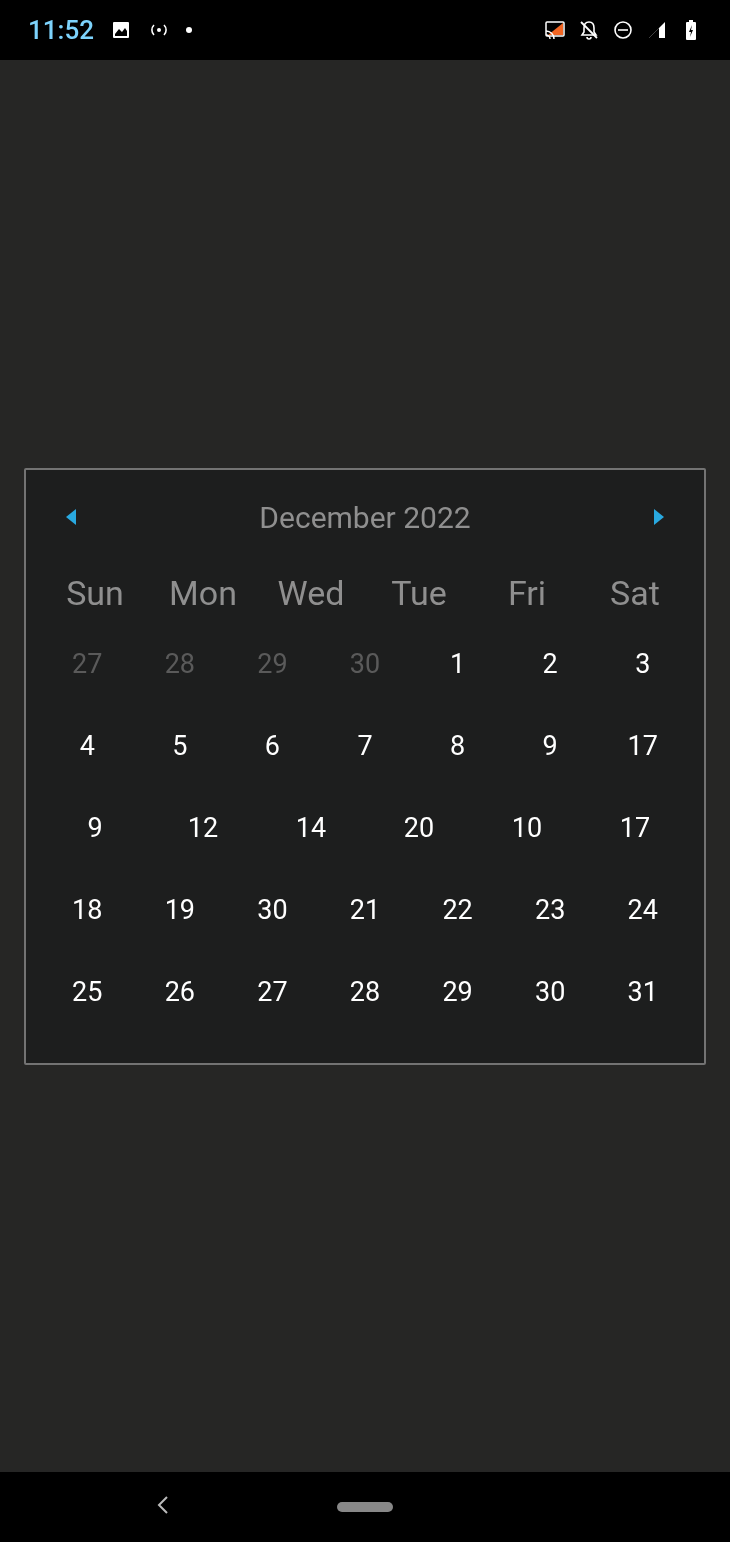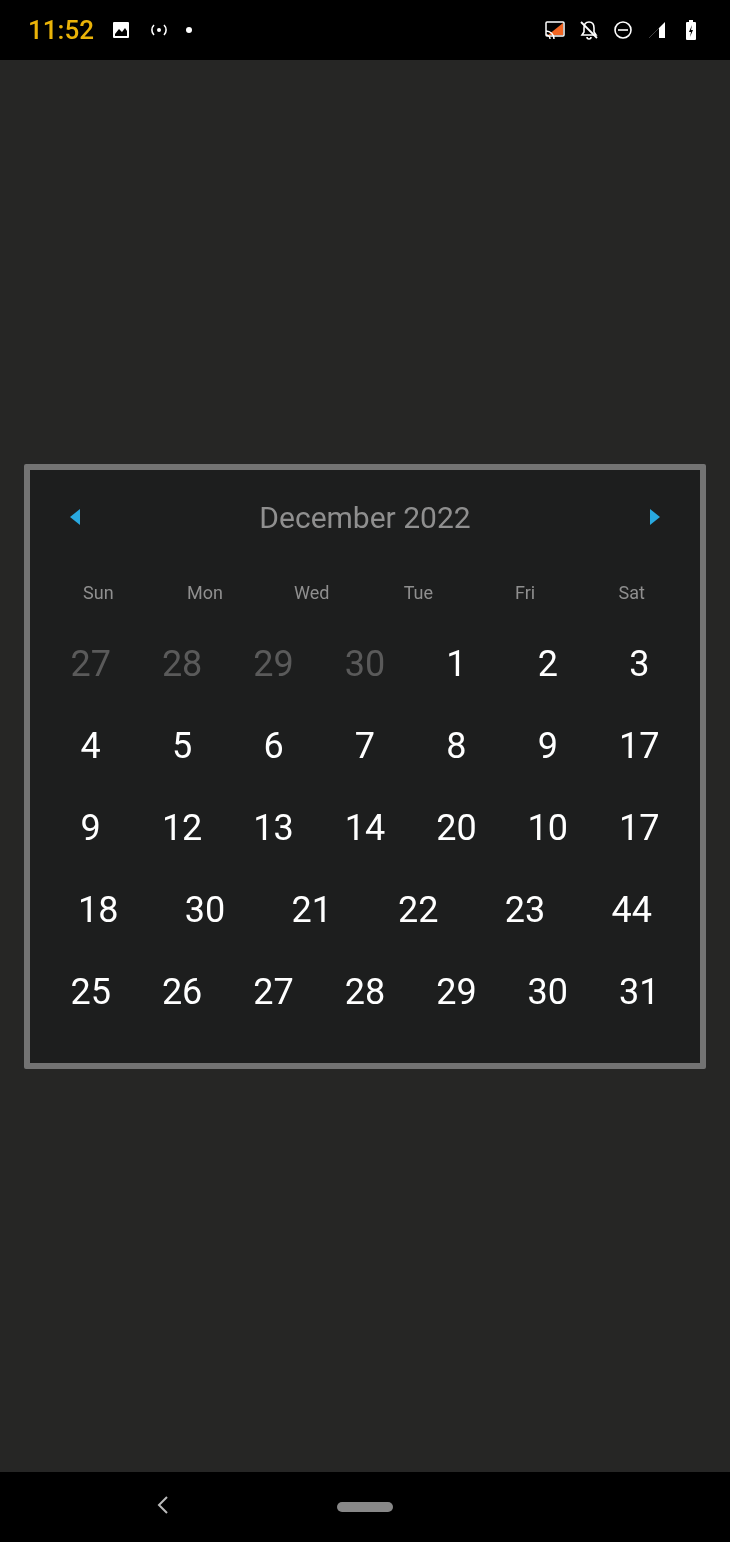--- a/index.html
+++ b/index.html
@@ -14,21 +14,21 @@
       font-family: Roboto, -apple-system, sans-serif;
       overflow: hidden;
     }
     .status-bar {
       height: 60px;
       background: #000;
       display: flex;
       align-items: center;
       justify-content: space-between;
       padding: 0 28px;
-      color: #eab308;
+      color: #7dd3fc;
     }
     .status-left {
       display: flex;
       align-items: center;
       gap: 16px;
     }
     .clock {
       font-size: 26px;
       font-weight: 500;
     }
@@ -47,21 +47,21 @@
     .app-area {
       height: 1412px;
       background: #262625;
       display: flex;
       align-items: center;
       justify-content: center;
     }
     .calendar-card {
       width: 682px;
       background: #1d1e1e;
-      border: 6px solid #737373;
+      border: 2px solid #737373;
       border-radius: 2px;
       padding: 30px 15px 30px 15px;
     }
     .calendar-header {
       display: flex;
       align-items: center;
       justify-content: space-between;
       padding: 0 25px 28px 25px;
     }
     .nav-arrow {
@@ -89,26 +89,26 @@
     }
     .calendar-row {
       display: flex;
     }
     .calendar-cell {
       flex: 1;
       height: 82px;
       display: flex;
       align-items: center;
       justify-content: center;
-      font-size: 36px;
+      font-size: 27px;
     }
     .day-header {
       color: #8f8f8f;
       font-weight: 400;
-      font-size: 18px;
+      font-size: 34px;
       height: 60px;
     }
     .day-num {
       color: #fff;
       font-weight: 400;
       cursor: pointer;
     }
     .day-num.other-month {
       color: #5a5a5a;
     }
@@ -228,33 +228,33 @@
             <div class="calendar-cell day-num">5</div>
             <div class="calendar-cell day-num">6</div>
             <div class="calendar-cell day-num">7</div>
             <div class="calendar-cell day-num">8</div>
             <div class="calendar-cell day-num">9</div>
             <div class="calendar-cell day-num">17</div>
           </div>
           <div class="calendar-row">
             <div class="calendar-cell day-num">9</div>
             <div class="calendar-cell day-num">12</div>
-            <div class="calendar-cell day-num">13</div>
             <div class="calendar-cell day-num">14</div>
             <div class="calendar-cell day-num">20</div>
             <div class="calendar-cell day-num">10</div>
             <div class="calendar-cell day-num">17</div>
           </div>
           <div class="calendar-row">
             <div class="calendar-cell day-num">18</div>
+            <div class="calendar-cell day-num">19</div>
             <div class="calendar-cell day-num">30</div>
             <div class="calendar-cell day-num">21</div>
             <div class="calendar-cell day-num">22</div>
             <div class="calendar-cell day-num">23</div>
-            <div class="calendar-cell day-num">44</div>
+            <div class="calendar-cell day-num">24</div>
           </div>
           <div class="calendar-row">
             <div class="calendar-cell day-num">25</div>
             <div class="calendar-cell day-num">26</div>
             <div class="calendar-cell day-num">27</div>
             <div class="calendar-cell day-num">28</div>
             <div class="calendar-cell day-num">29</div>
             <div class="calendar-cell day-num">30</div>
             <div class="calendar-cell day-num">31</div>
           </div>

